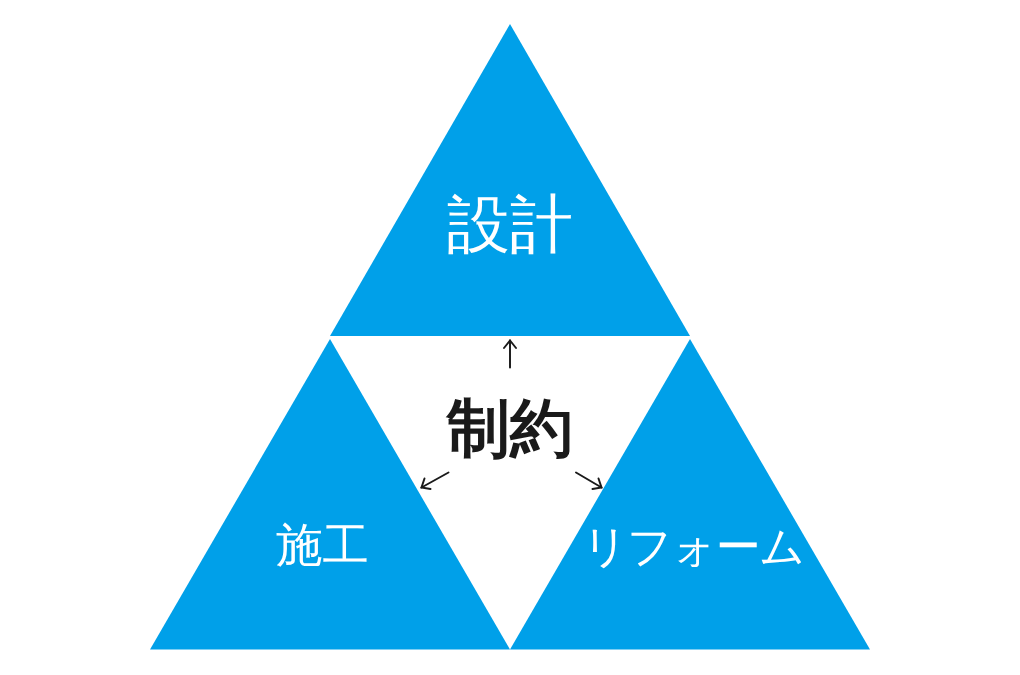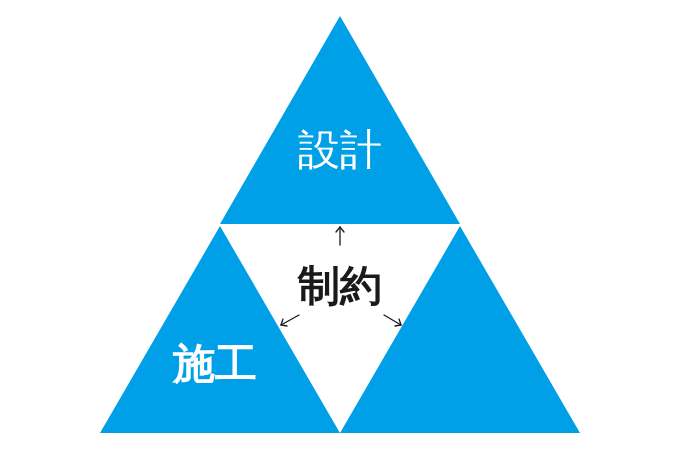--- a/index.html
+++ b/index.html
@@ -29,14 +29,15 @@
       </g>
       <g>
         <line x1="384" y1="315" x2="401" y2="325"></line>
         <polyline points="395,326 401,325 399,319"></polyline>
       </g>
     </g>
   </svg>
 
   <div class="lbl white" style="left:340px;top:150px;font-size:42px;">設計</div>
   <div class="lbl dark" style="left:340px;top:286px;font-size:42px;">制約</div>
-  <div class="lbl white" style="left:215px;top:364px;font-size:42px;font-weight:bold;">施工</div>
+  <div class="lbl white" style="left:215px;top:364px;font-size:31px;">施工</div>
+  <div class="lbl white" style="left:462px;top:365px;font-size:30px;letter-spacing:-1px;">リフォーム</div>
 </div>
 
 </body></html>

